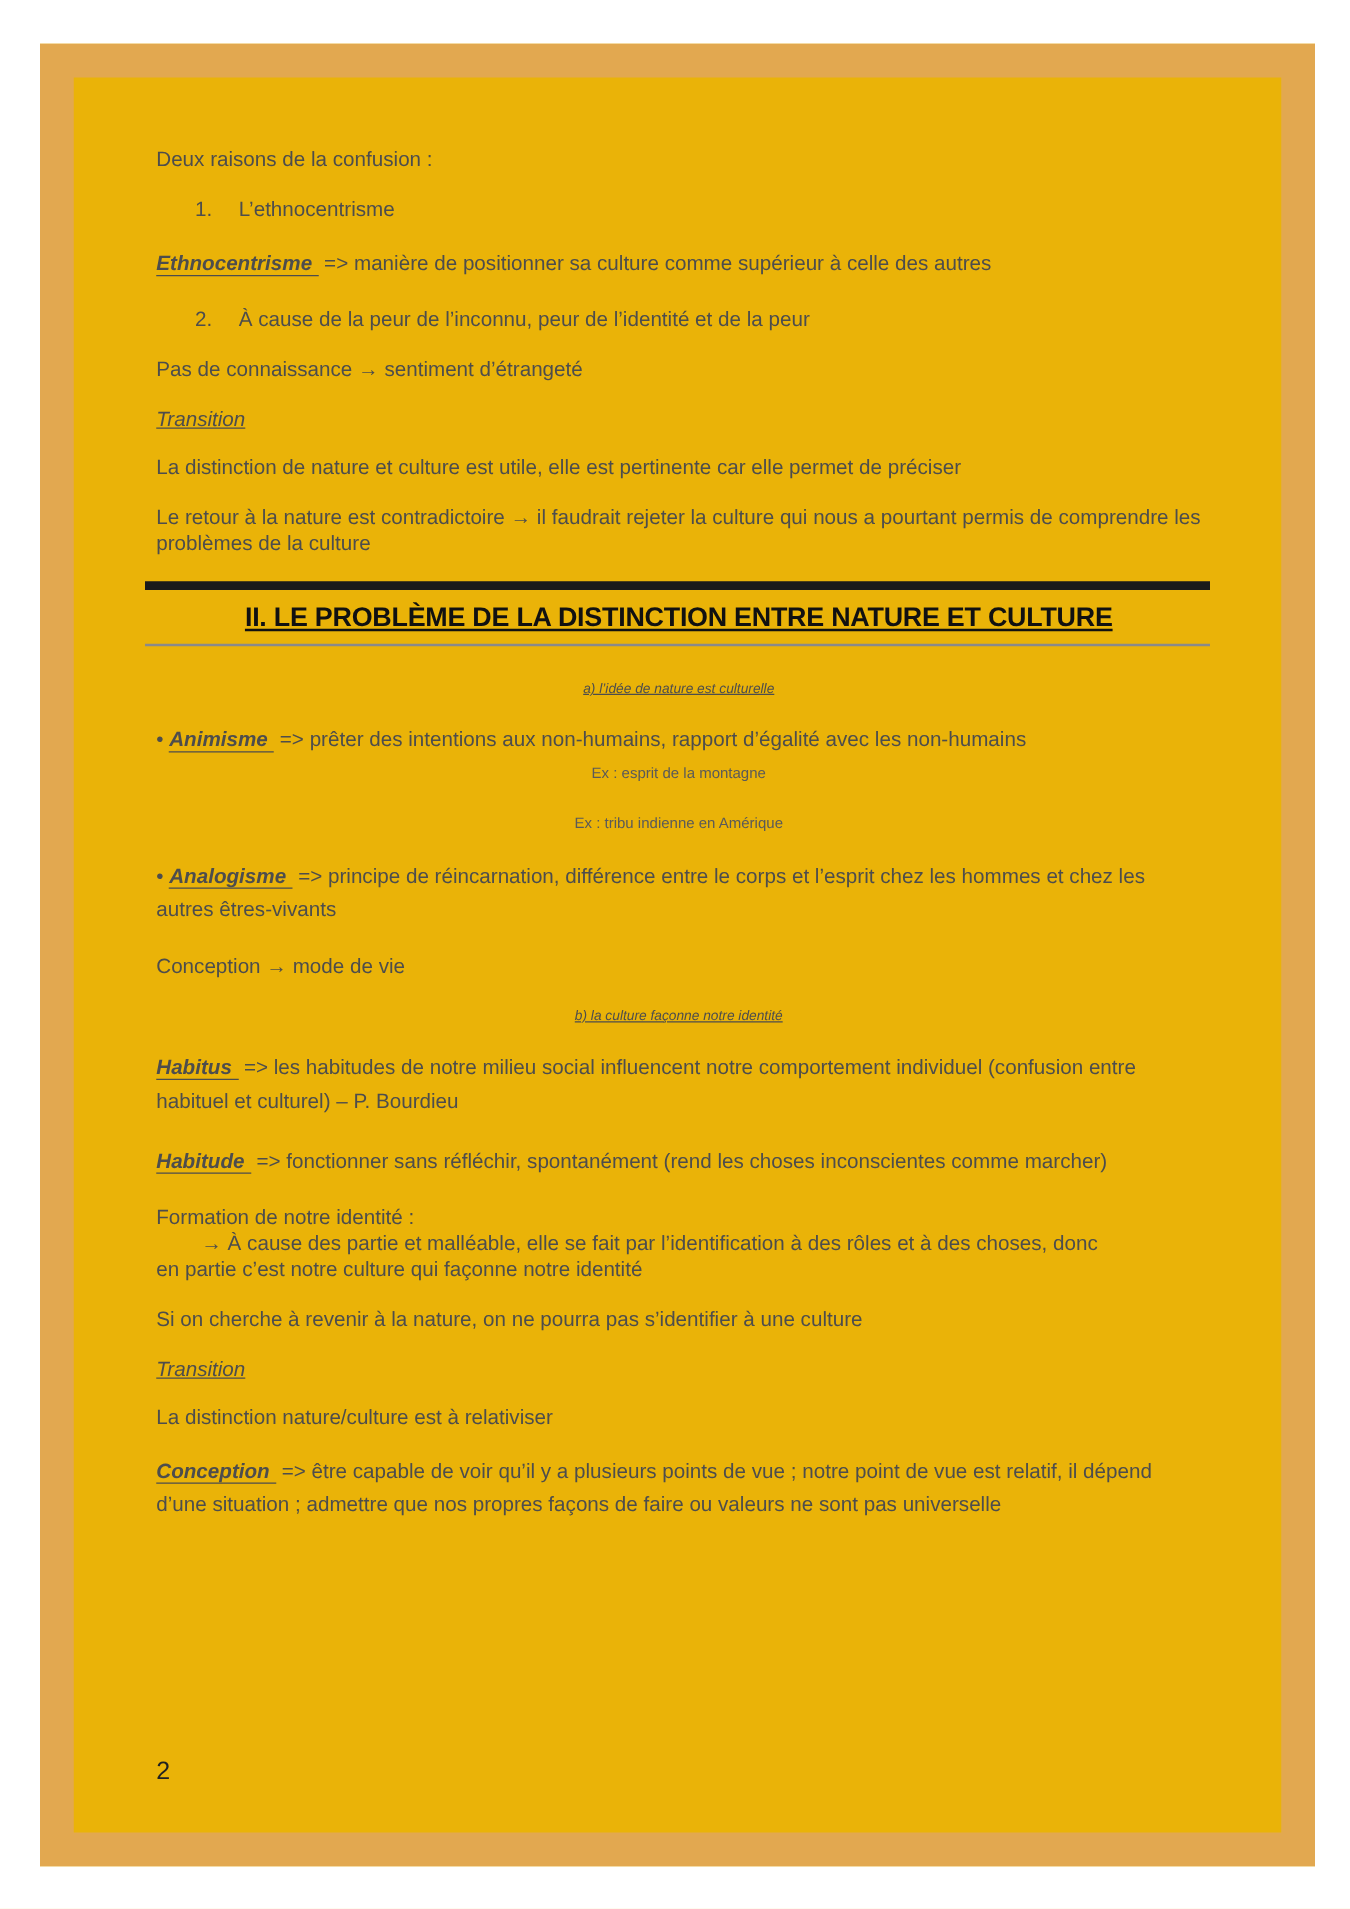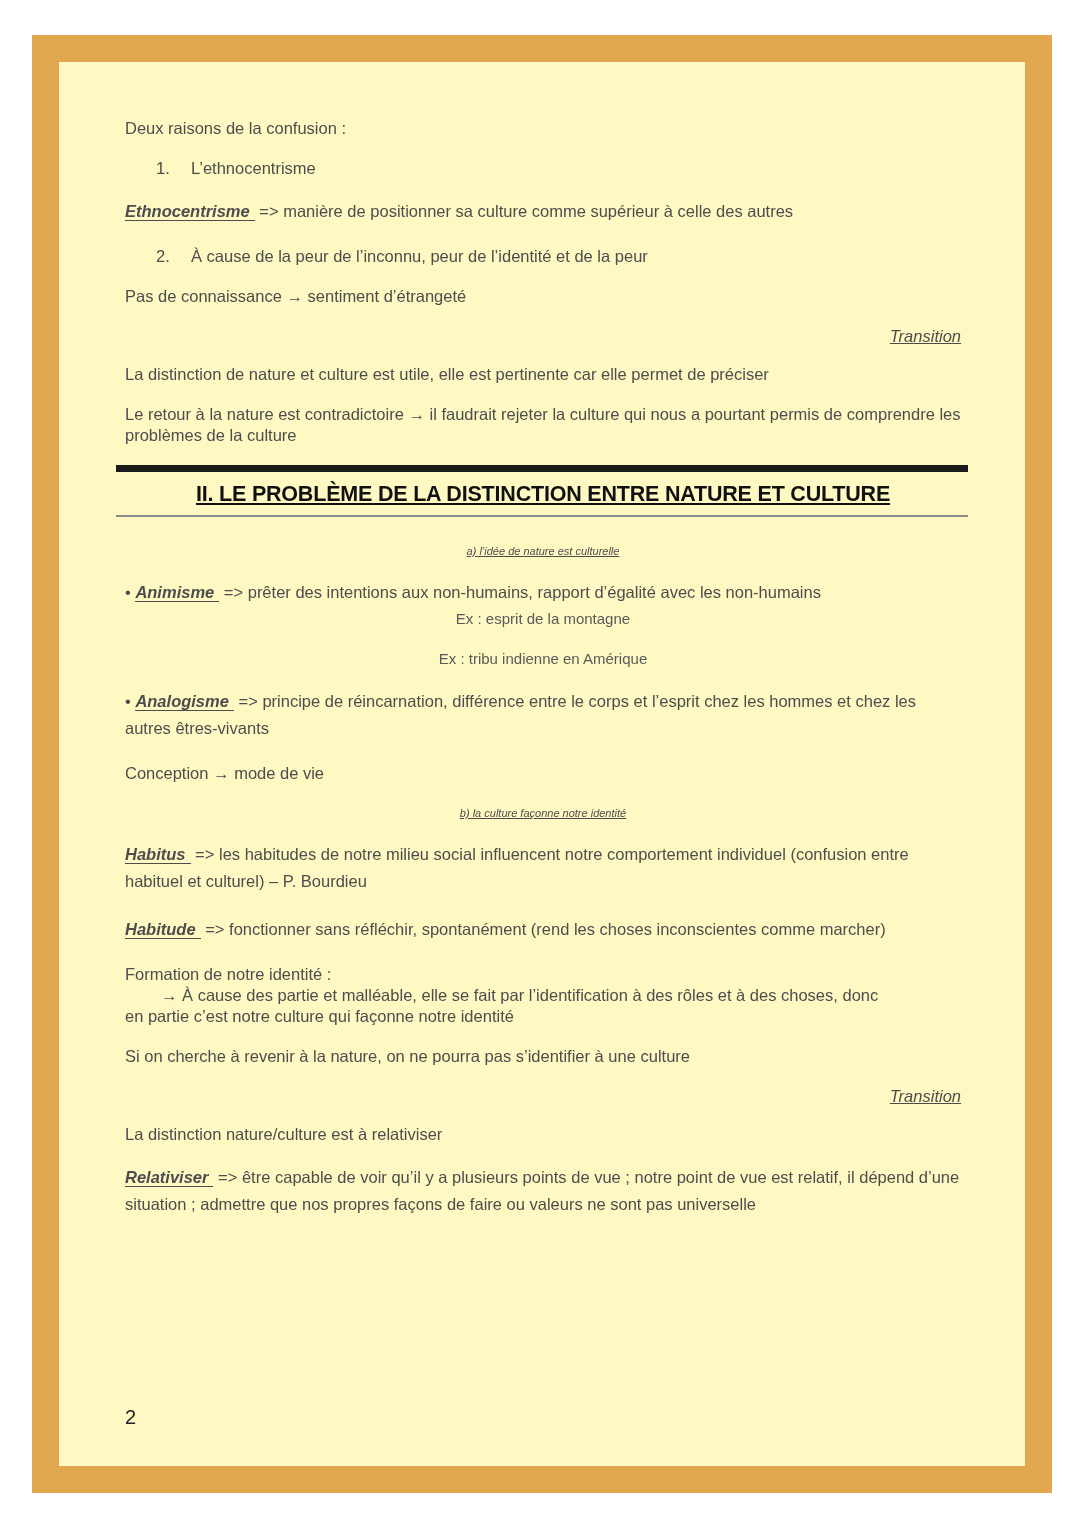--- a/index.html
+++ b/index.html
@@ -5,61 +5,61 @@
   * { margin: 0; padding: 0; box-sizing: border-box; }
   html, body { background: #ffffff; }
   body {
     width: 1080px; height: 1527px;
     font-family: "Liberation Sans", "DejaVu Sans", sans-serif;
     position: relative; overflow: hidden;
   }
   .frame {
     position: absolute; left: 32px; top: 35px; right: 28px; bottom: 34px;
     border: 27px solid #E2A850;
-    background: #fef9c3;
+    background: #eab308;
   }
   .content {
     position: absolute; inset: 0;
     padding: 56px 64px 0 66px;
     color: #4d4d4d;
     font-size: 16.5px;
     line-height: 21px;
   }
   p { margin: 0 0 19px 0; }
   .num-item { display: flex; margin: 0 0 19px 31px; }
   .num-item .num { width: 35px; flex: 0 0 35px; }
   .term {
     font-weight: bold; font-style: italic;
     text-decoration: none;
     border-bottom: 1.6px solid currentColor;
     padding-right: 5px;
   }
   .def { line-height: 27px; margin-bottom: 21px; }
-  .centered { text-align: right; }
+  .centered { text-align: left; }
   .transition-label {
     font-style: italic; text-decoration: underline;
     margin-bottom: 17px;
   }
   .section-heading { margin: 9px 0 24px 0; }
   .bar-thick { height: 7px; background: #1a1a1a; margin-left: -9px; margin-right: -7px; }
   .heading-text {
     text-align: center; color: #111111; font-weight: bold;
     font-size: 21.5px; line-height: 26px; letter-spacing: -0.2px;
     margin: 9px 0 8px 0;
     text-decoration: underline;
   }
   .bar-thin { height: 2px; background: #8a8a8a; margin-left: -9px; margin-right: -7px; }
   .sub-title {
     text-align: center; font-style: italic; text-decoration: underline;
     font-size: 11px; margin-bottom: 17px;
   }
   .bullet-line { line-height: 27px; margin-bottom: 2px; }
   .bullet-line.multi { margin-bottom: 21px; }
   .example {
-    text-align: center; font-size: 15px; color: #5a5a5a;
+    text-align: center; font-size: 12px; color: #5a5a5a;
     margin-bottom: 19px;
   }
   .formation { margin-bottom: 19px; }
   .formation .indent { padding-left: 36px; }
   .page-number {
     position: absolute; left: 66px; bottom: 38px;
     color: #222222; font-size: 20px;
   }
 </style>
 </head>
@@ -116,17 +116,17 @@
       <div>Formation de notre identité :</div>
       <div class="indent">→ À cause des partie et malléable, elle se fait par l’identification à des rôles et à des choses, donc</div>
       <div>en partie c’est notre culture qui façonne notre identité</div>
     </div>
 
     <p>Si on cherche à revenir à la nature, on ne pourra pas s’identifier à une culture</p>
 
     <p class="centered transition-label">Transition</p>
     <p>La distinction nature/culture est à relativiser</p>
 
-    <p class="def"><span class="term">Relativiser</span> <span>=&gt;</span> <span>être capable de voir qu’il y a plusieurs points de vue ; notre point de vue est relatif, il dépend d’une situation ; admettre que nos propres façons de faire ou valeurs ne sont pas universelle</span></p>
+    <p class="def"><span class="term">Conception</span> <span>=&gt;</span> <span>être capable de voir qu’il y a plusieurs points de vue ; notre point de vue est relatif, il dépend d’une situation ; admettre que nos propres façons de faire ou valeurs ne sont pas universelle</span></p>
 
     <div class="page-number">2</div>
   </div>
 </div>
 
 </body></html>

